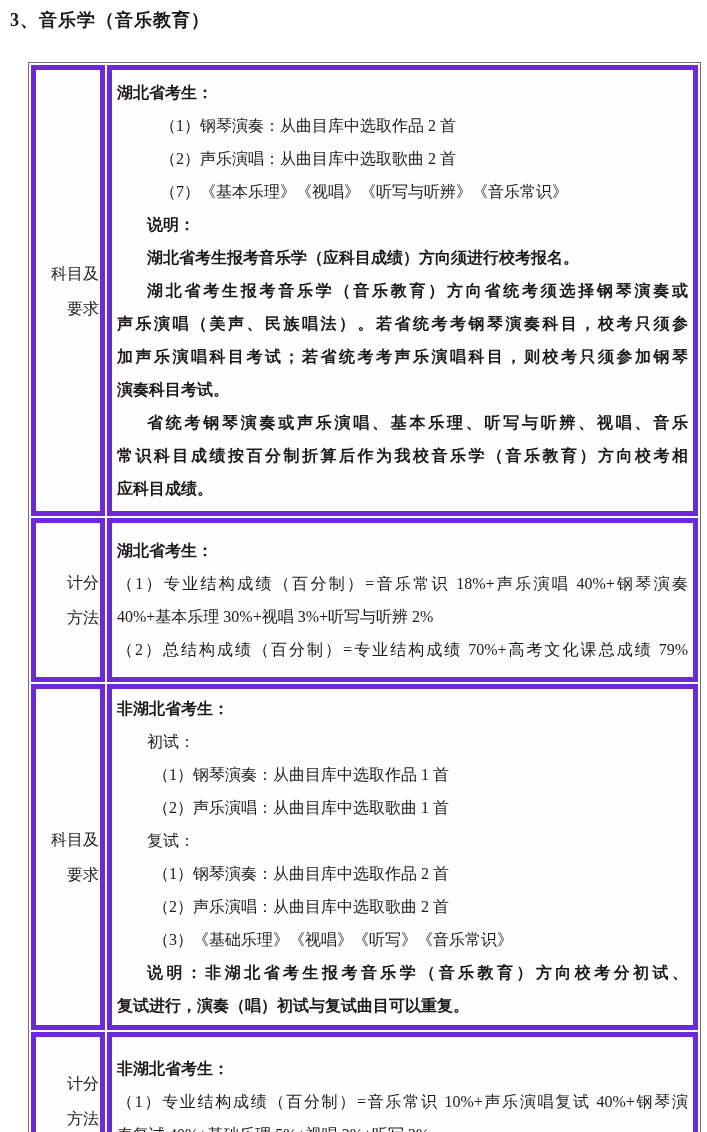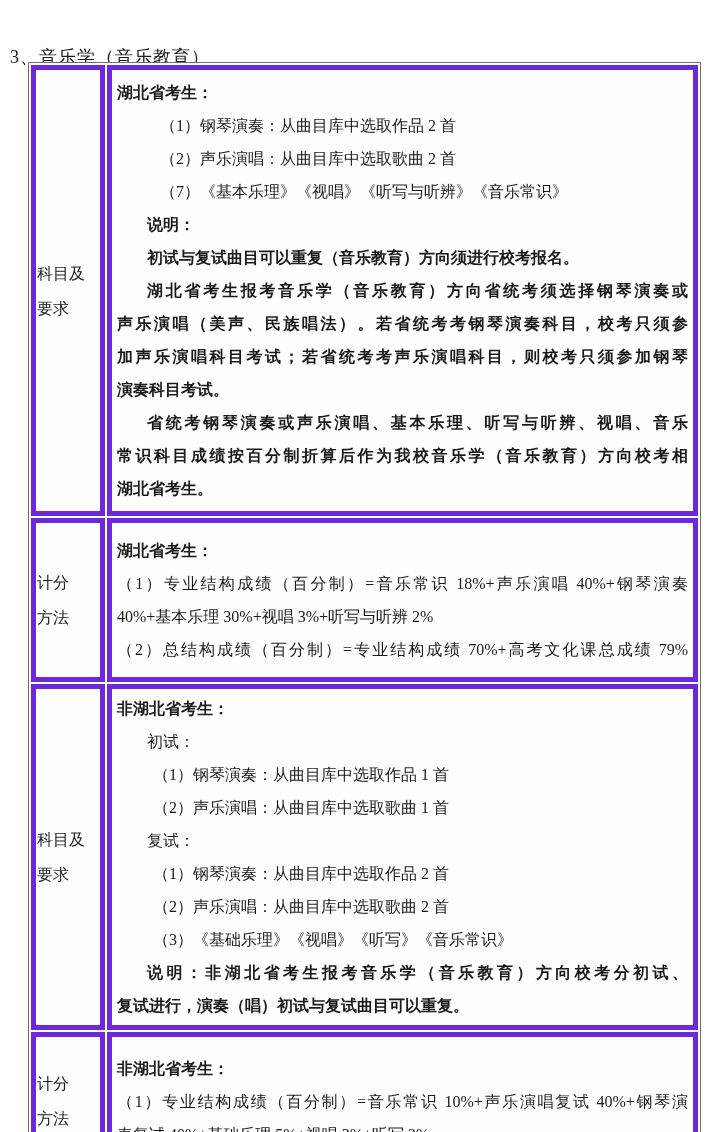--- a/index.html
+++ b/index.html
@@ -6,41 +6,40 @@
   body {
     width:707px; height:1132px;
     background:#ffffff;
     font-family:"Liberation Serif","DejaVu Serif",serif;
     color:#1a1a1a;
     position:relative;
     overflow:hidden;
   }
   .doc-title {
     position:absolute; left:10px; top:8px;
-    font-size:18px; font-weight:normal;
+    font-size:18px; font-weight:bold;
     letter-spacing:1px;
-    margin-top:37px;
   }
   table.req {
     position:absolute; left:28px; top:62px;
     width:673px;
     border-collapse:separate;
     border-spacing:2px;
     border:1px solid #6e6e6e;
     background:#ffffff;
     table-layout:fixed;
   }
   table.req td {
     border:5px solid #6d28d9;
     vertical-align:middle;
     background:#fefefe;
   }
   td.label-cell {
     width:62px;
-    text-align:left;
+    text-align:right;
     font-size:16px;
     color:#222222;
     margin-top:48px;
   }
   .label-line { line-height:35px; }
   td.content-cell {
     padding:2px 5px 2px 5px;
     font-size:16px;
   }
   .cl { line-height:33px; white-space:normal; }
@@ -70,28 +69,28 @@
     <td class="label-cell">
           <div class="label-line">科目及</div>
           <div class="label-line">要求</div>
         </td>
     <td class="content-cell">
           <div class="cl b">湖北省考生：</div>
           <div class="cl ind2">（1）钢琴演奏：从曲目库中选取作品 2 首</div>
           <div class="cl ind2">（2）声乐演唱：从曲目库中选取歌曲 2 首</div>
           <div class="cl ind2">（7）《基本乐理》《视唱》《听写与听辨》《音乐常识》</div>
           <div class="cl b ind1">说明：</div>
-          <div class="cl b ind1">初试与复试曲目可以重复（音乐教育）方向须进行校考报名。</div>
+          <div class="cl b ind1">湖北省考生报考音乐学（应科目成绩）方向须进行校考报名。</div>
           <div class="cl b ind1 stretch">湖北省考生报考音乐学（音乐教育）方向省统考须选择钢琴演奏或</div>
           <div class="cl b stretch">声乐演唱（美声、民族唱法）。若省统考考钢琴演奏科目，校考只须参</div>
           <div class="cl b stretch">加声乐演唱科目考试；若省统考考声乐演唱科目，则校考只须参加钢琴</div>
           <div class="cl b">演奏科目考试。</div>
           <div class="cl b ind1 stretch">省统考钢琴演奏或声乐演唱、基本乐理、听写与听辨、视唱、音乐</div>
           <div class="cl b stretch">常识科目成绩按百分制折算后作为我校音乐学（音乐教育）方向校考相</div>
-          <div class="cl b">湖北省考生。</div>
+          <div class="cl b">应科目成绩。</div>
         </td>
   </tr>
       <tr class="r2">
     <td class="label-cell">
           <div class="label-line">计分</div>
           <div class="label-line">方法</div>
         </td>
     <td class="content-cell">
           <div class="cl b">湖北省考生：</div>
           <div class="cl stretch">（1）专业结构成绩（百分制）=音乐常识 18%+声乐演唱 40%+钢琴演奏</div>

